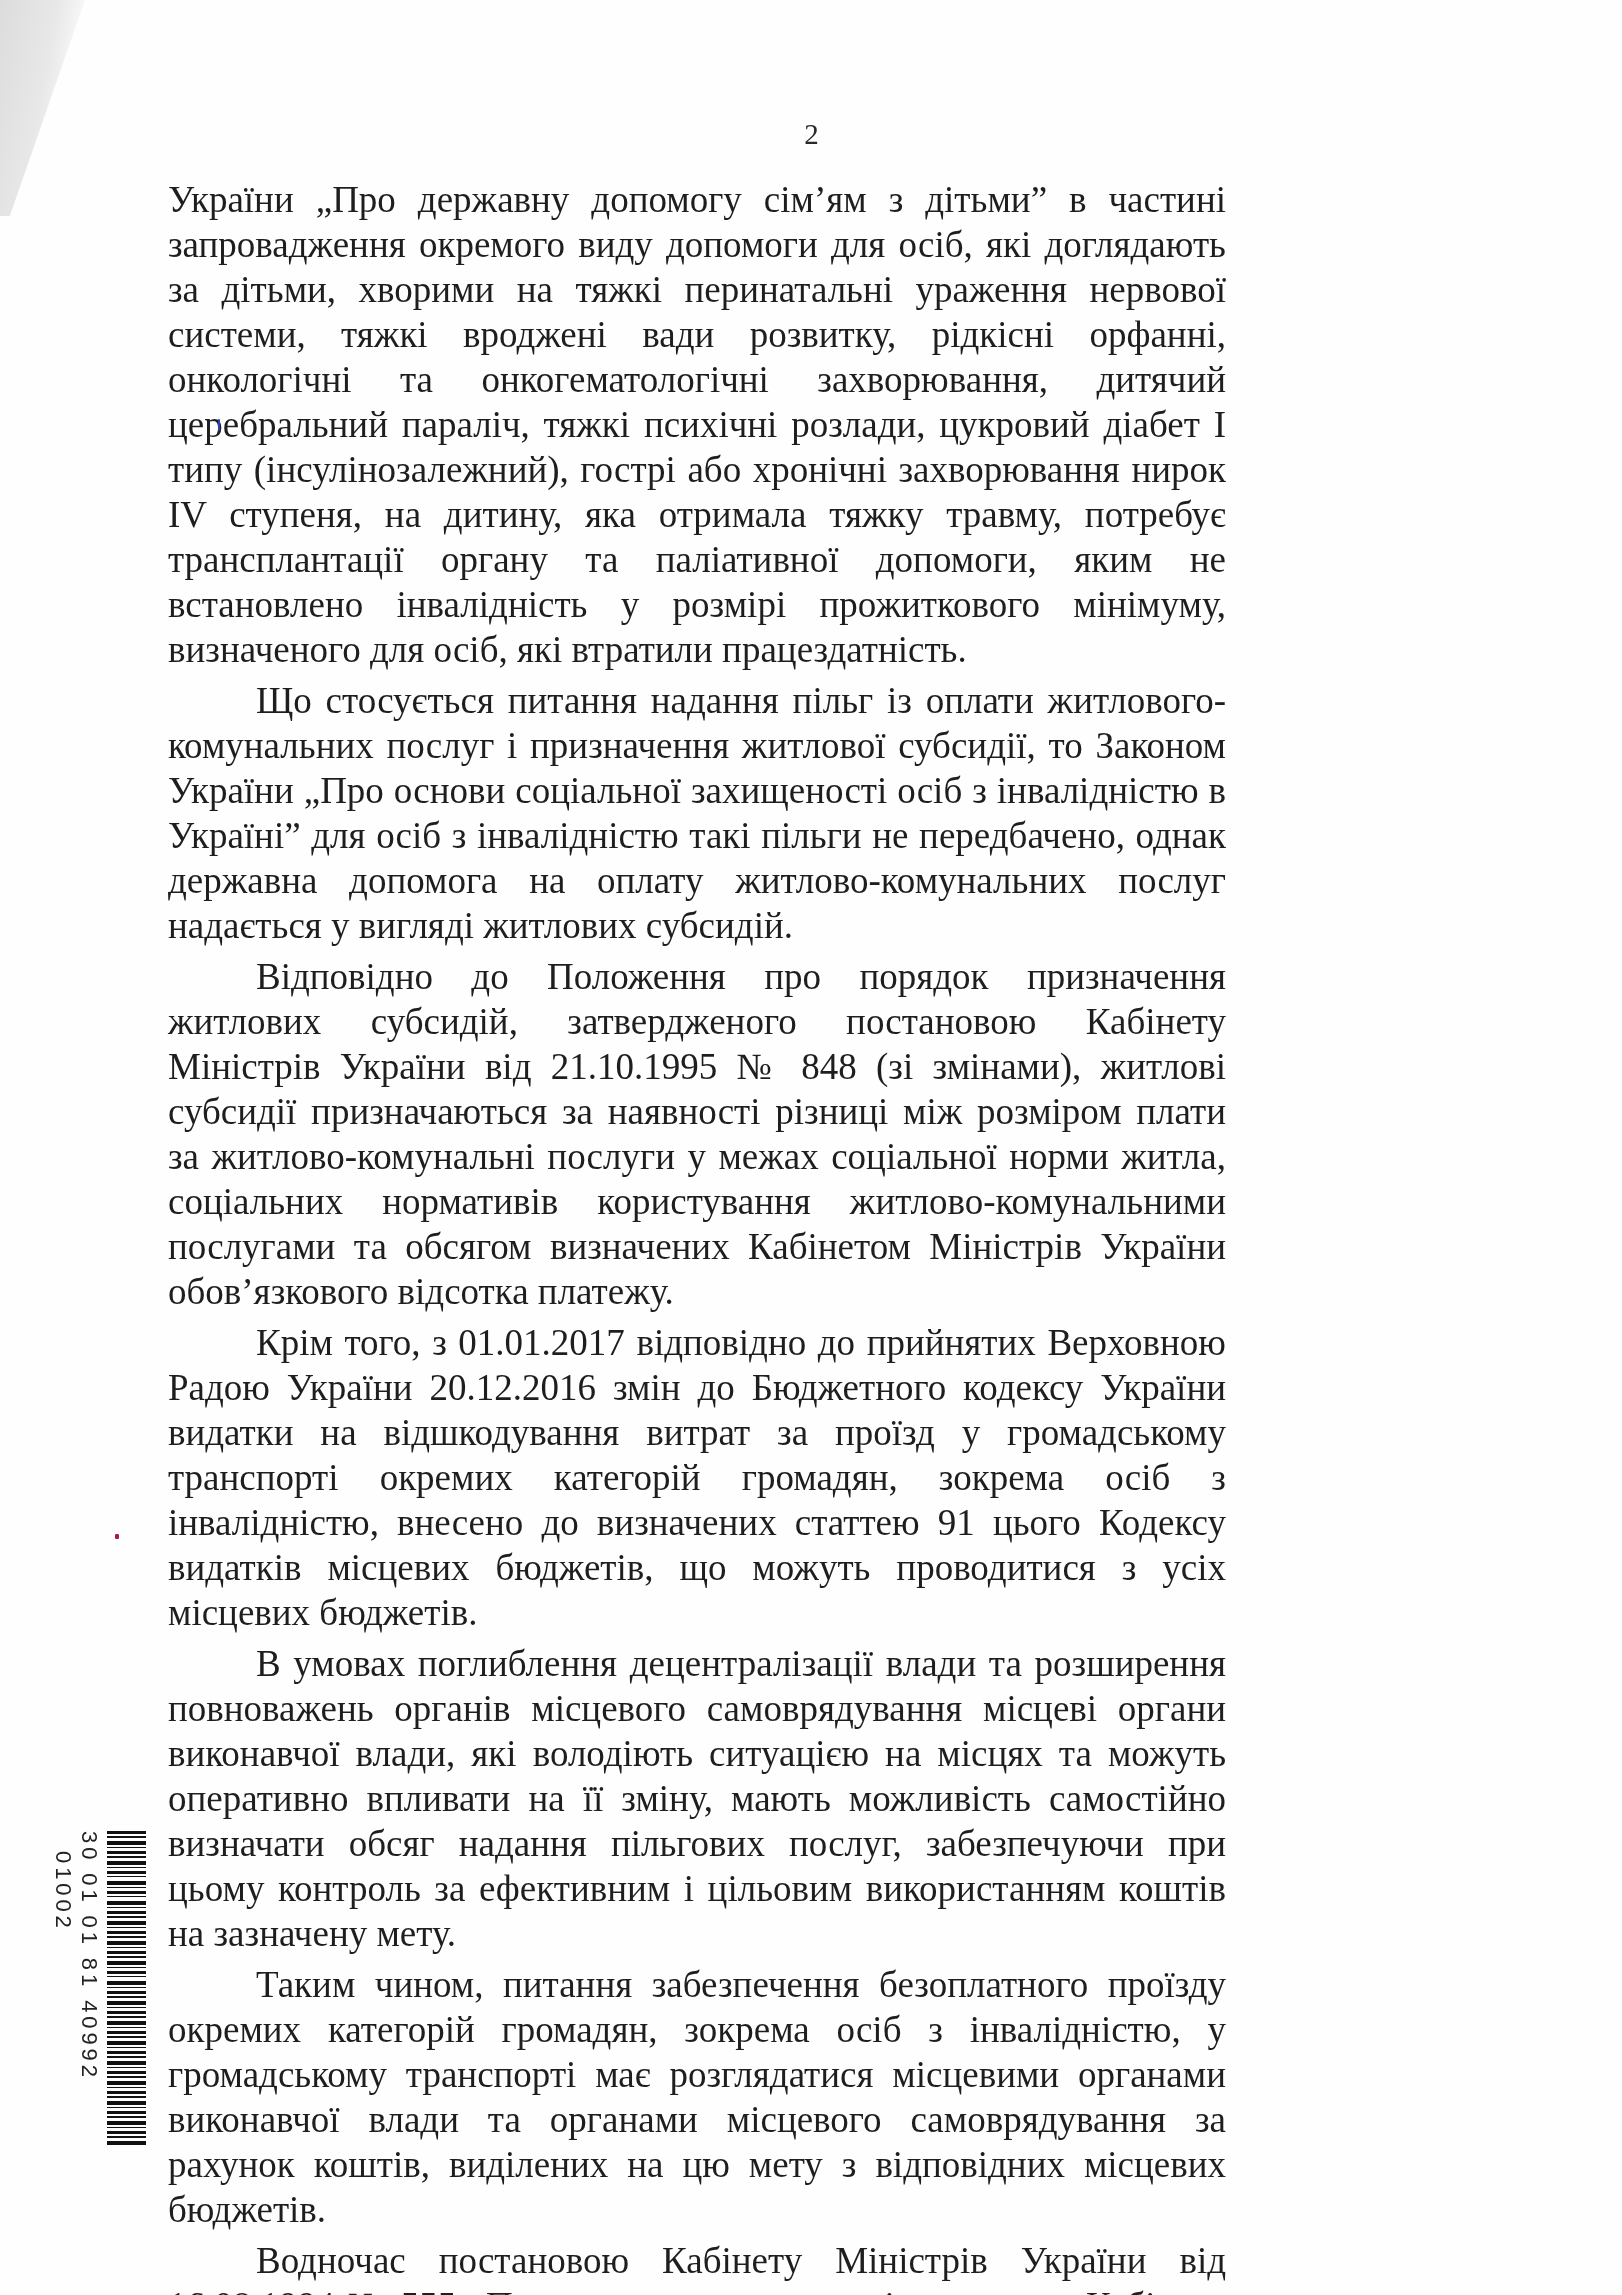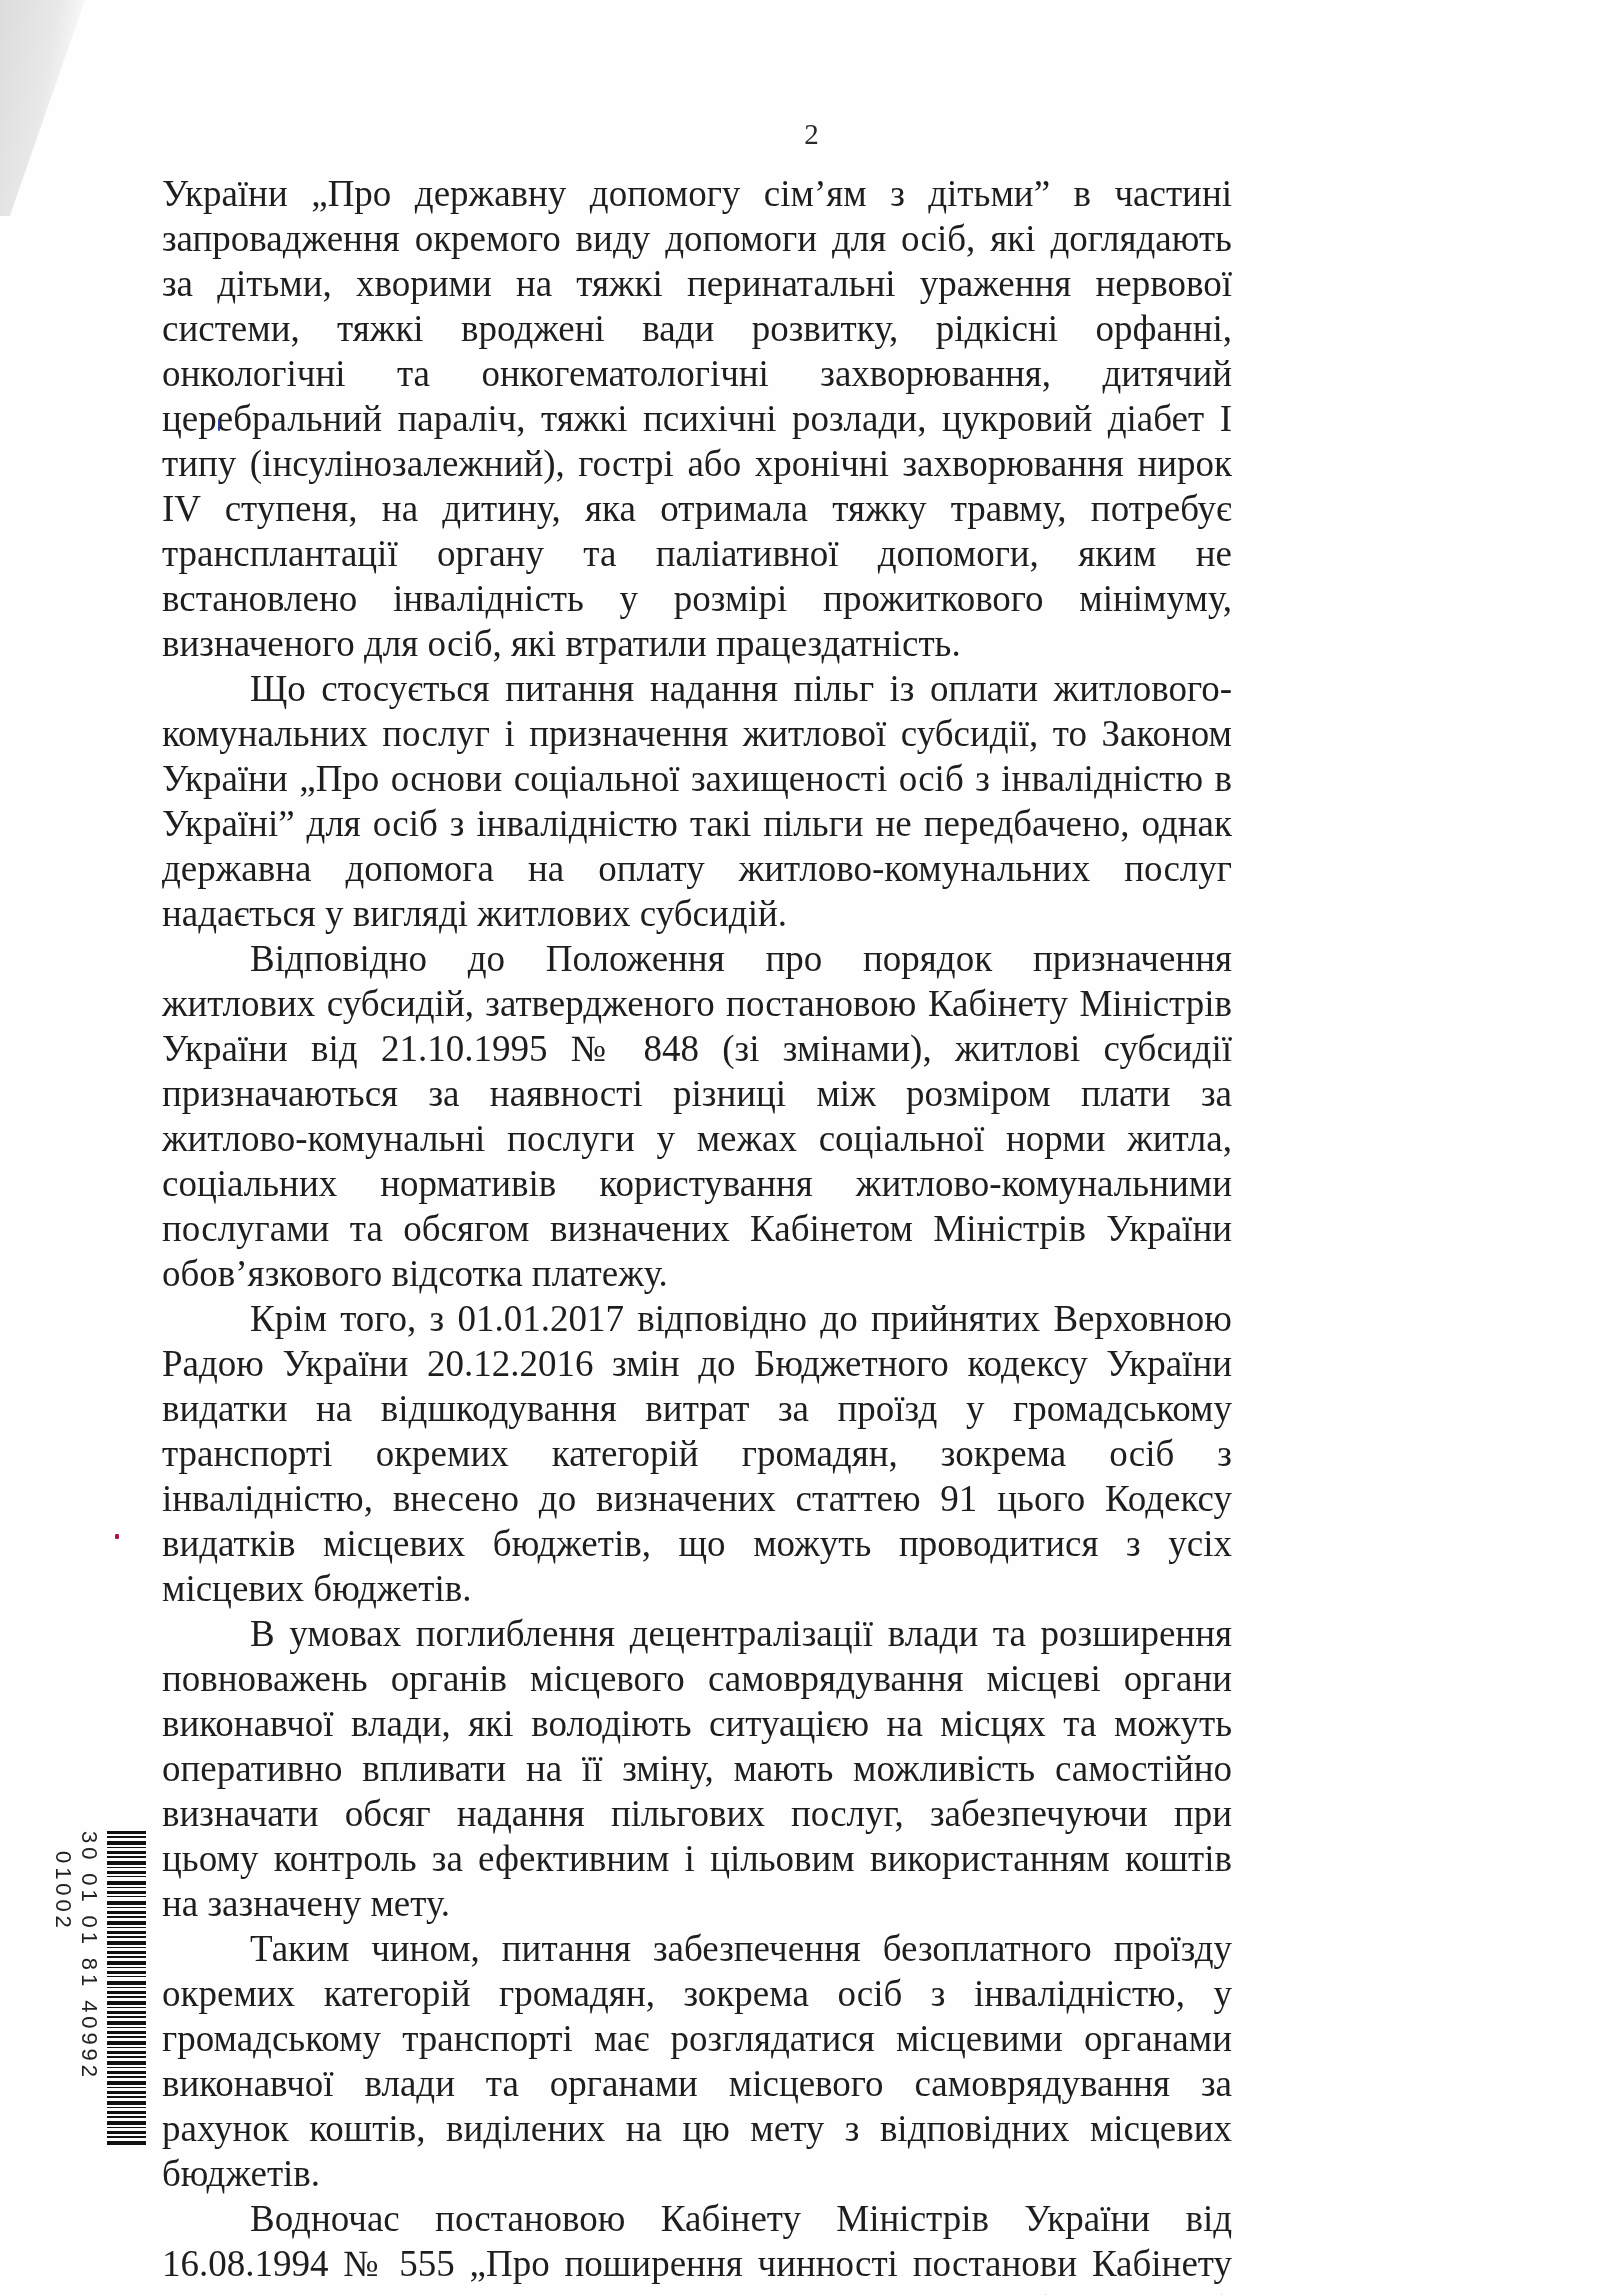--- a/index.html
+++ b/index.html
@@ -12,21 +12,21 @@
   }
   .page-number {
     position: absolute; left: 0; right: 0; top: 118px; text-align: center;
     font-family: "Liberation Serif", serif; font-size: 29px; color: #2a2a2a;
   }
   .body-text {
     position: absolute; left: 162px; top: 171px; width: 1070px;
     font-family: "Liberation Serif", serif; font-size: 37px; line-height: 45px;
     color: #1e1e1e; text-align: justify;
   }
-  .body-text p { margin: 0; text-indent: 0; }
+  .body-text p { margin: 6px; text-indent: 0; }
   .body-text p.indent { text-indent: 88px; }
   .barcode {
     position: absolute; left: 78px; top: 1831px; width: 72px; height: 314px;
     display: flex; flex-direction: row;
   }
   .barcode-digits {
     writing-mode: vertical-rl; font-family: "Liberation Sans", sans-serif;
     font-size: 22px; color: #222; letter-spacing: 3.9px; width: 23.5px;
   }
   .barcode-bars {

